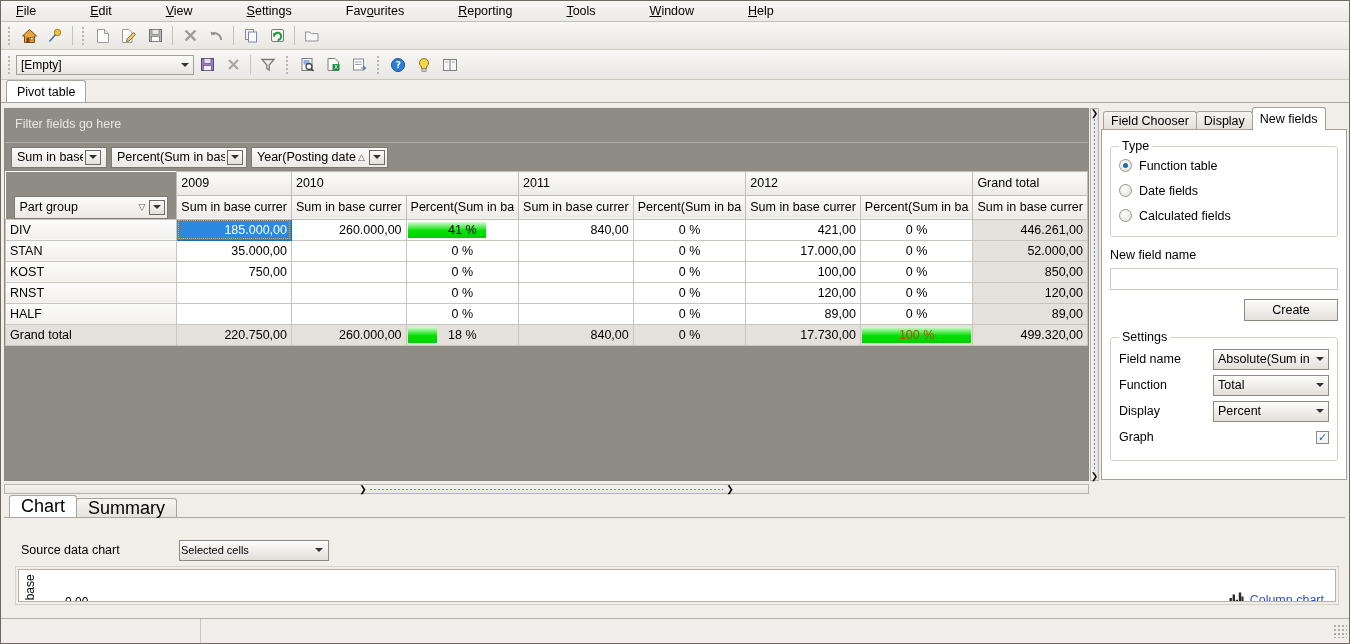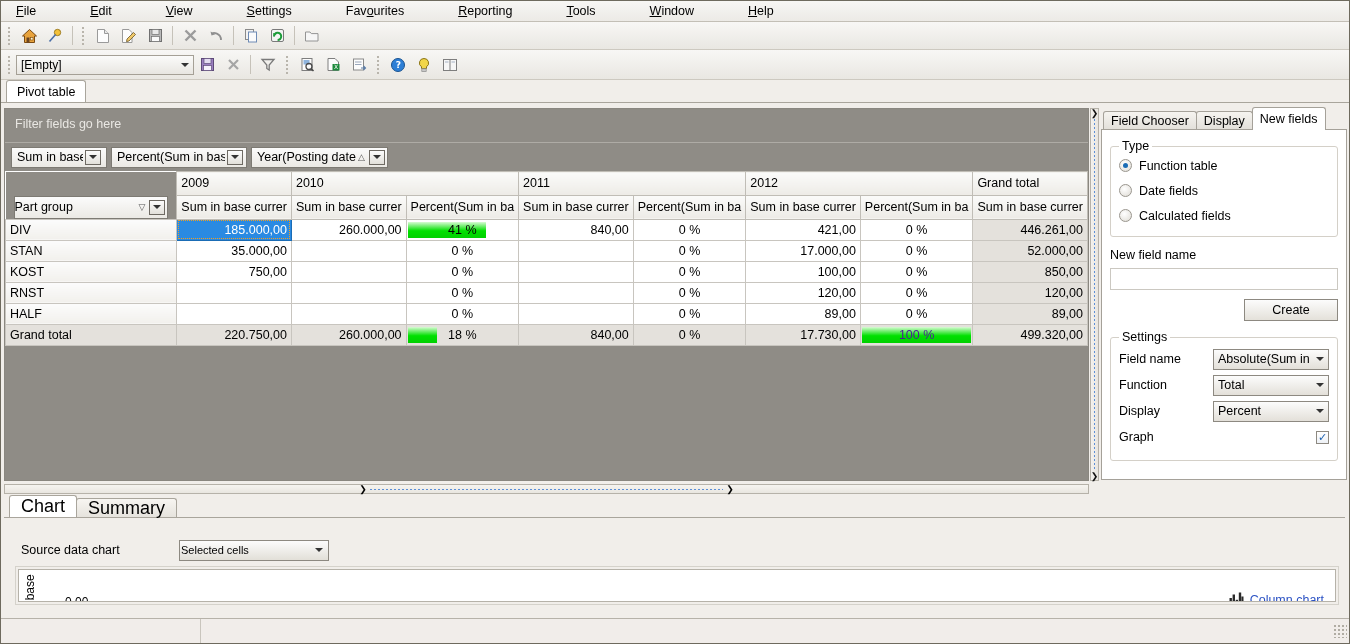--- a/index.html
+++ b/index.html
@@ -179,20 +179,21 @@
   .corner-blank { background: #8f8c86 !important; border: none !important; }
   .rowfield-cell {
     background: linear-gradient(to bottom, #fbfbfb, #ebe9e4) !important;
     border: 1px solid #7d7a73 !important;
     height: 23px;
     padding: 0 !important;
   }
   .rowfield-inner {
     display: flex; align-items: center;
     height: 100%;
+    padding-left: 5px;
   }
   .hdr {
     background: linear-gradient(to bottom, #fbfbfa, #edebe6) !important;
     border: 1px solid #c0bdb6 !important;
     text-align: left;
     height: 19px;
   }
   .yearhdr { height: 19px; }
   .rowhdr {
     background: linear-gradient(to bottom, #fcfcfc, #f2f0ec) !important;
@@ -211,21 +212,21 @@
     outline-offset: -2px;
     border: 1px solid #1a6cb5 !important;
   }
   .bar {
     position: absolute;
     left: 1px; top: 2px; bottom: 2px;
     background: linear-gradient(to bottom, #d8fbd4, #00e000 55%, #00d000);
     border: 0;
   }
   .pcttext { position: relative; z-index: 2; }
-  .pct-over .pcttext { color: #4c1d95; }
+  .pct-over .pcttext { color: #c2410c; }
 
   
   .vsplit {
     position: absolute;
     left: 1089px; top: 3px;
     width: 9px; height: 373px;
     background: linear-gradient(to right, #f4f2ee, #e8e5df);
     border: 1px solid #b6b2a9;
     display: flex; flex-direction: column; align-items: center;
     justify-content: center;

